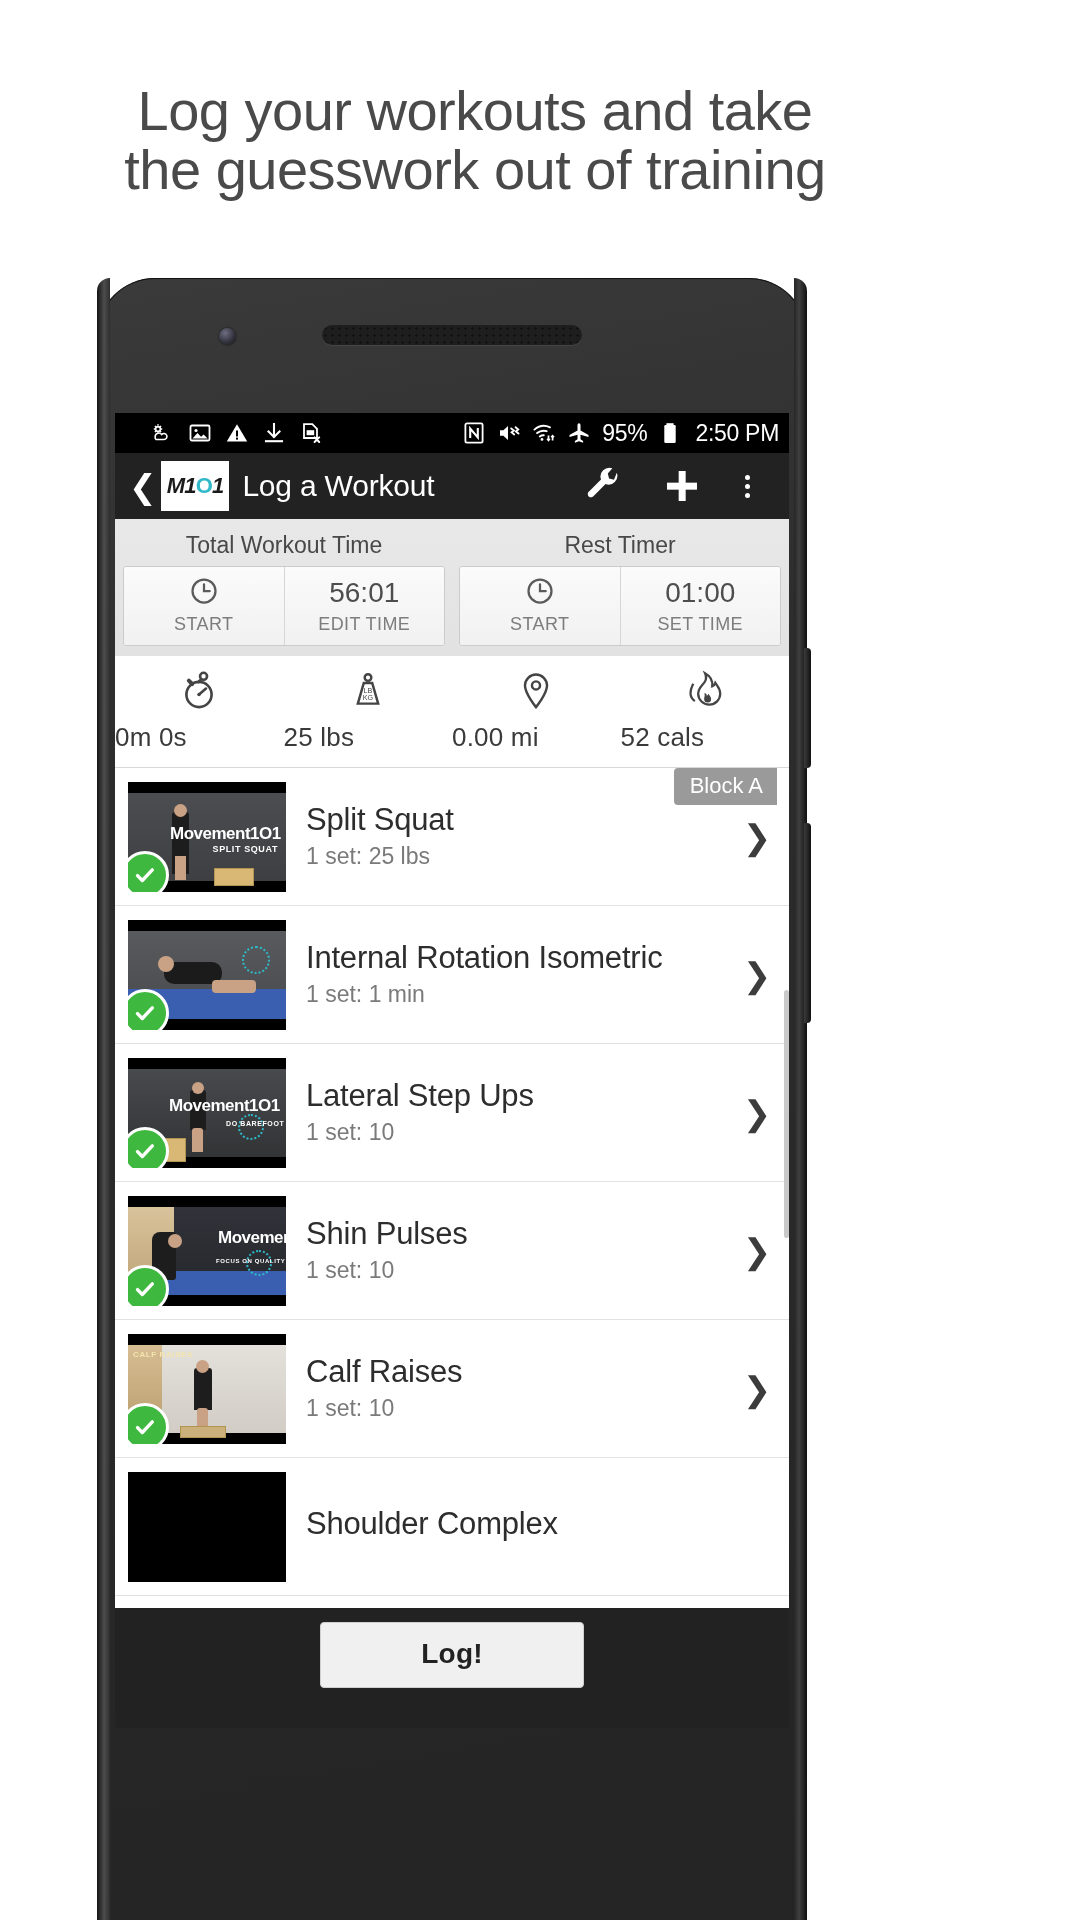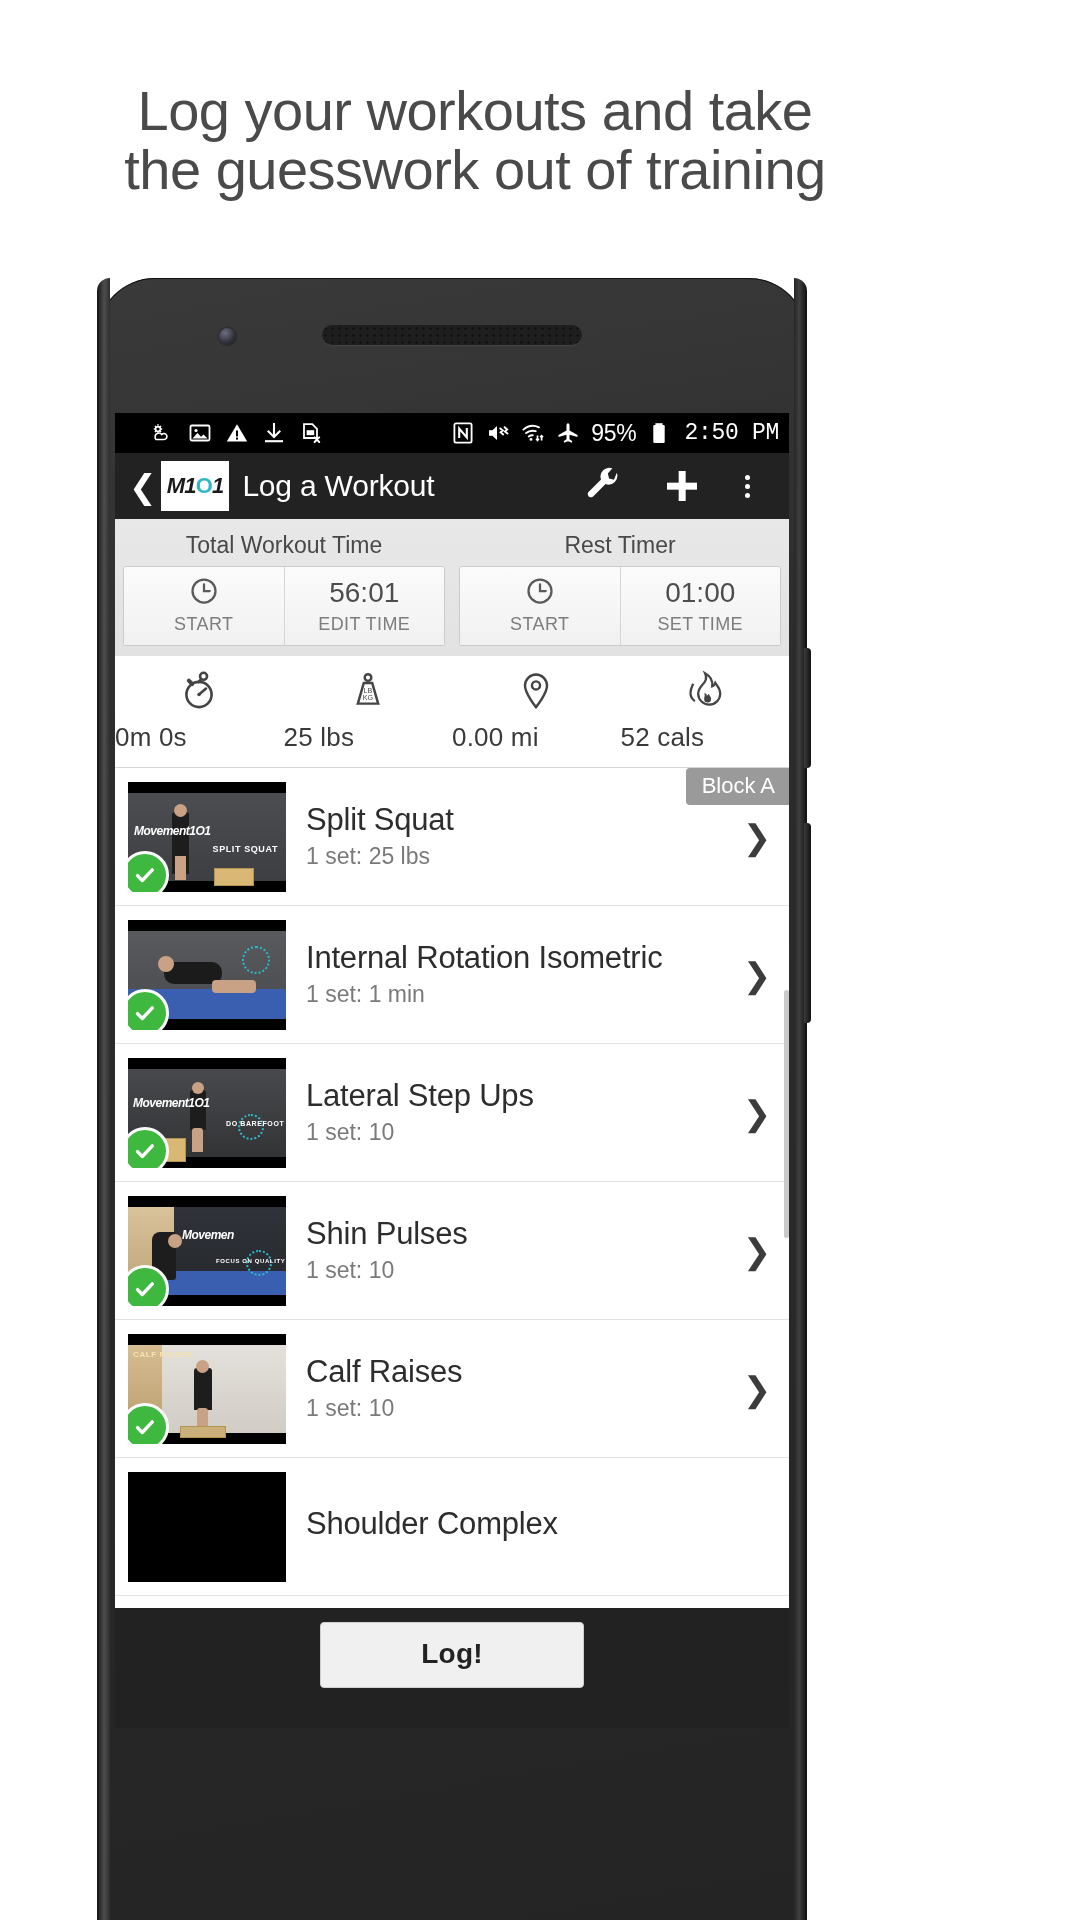--- a/index.html
+++ b/index.html
@@ -118,21 +118,21 @@
   }
   .sb-left { display: flex; align-items: center; gap: 13px; }
   .sb-right {
     margin-left: auto;
     display: flex;
     align-items: center;
     gap: 11px;
   }
   .sb-ico { width: 24px; height: 24px; display: block; }
   .sb-pct { font-size: 23px; letter-spacing: -0.3px; }
-  .sb-time { font-size: 23px; letter-spacing: -0.3px; padding-left: 2px; font-family: Liberation Mono, monospace; }
+  .sb-time { font-size: 23px; letter-spacing: -0.3px; padding-left: 2px; }
 
   
   .actionbar {
     height: 66px;
     background: #222222;
     display: flex;
     align-items: center;
     padding: 0 16px 0 8px;
     box-sizing: border-box;
   }
@@ -239,21 +239,21 @@
     font-size: 26px;
     color: #3a3a3a;
     margin-top: 8px;
     letter-spacing: 0.2px;
   }
 
   
   .list { position: relative; background: #fff; }
   .block-badge {
     position: absolute;
-    right: 0;
+    right: 12px;
     top: 0;
     background: #9a9a9a;
     color: #fff;
     font-size: 22px;
     padding: 5px 14px 6px 16px;
     border-radius: 4px 0 0 4px;
     z-index: 3;
     white-space: nowrap;
   }
   .row {
@@ -358,24 +358,24 @@
   
   .tb-bg { position: absolute; inset: 0; }
   .tb-bar-t, .tb-bar-b {
     position: absolute; left: 0; right: 0; height: 11px; background: #000;
   }
   .tb-bar-t { top: 0; } .tb-bar-b { bottom: 0; }
   .tb-wm {
     position: absolute;
     color: #fff;
     font-weight: bold;
-    font-style: italic;
-    font-size: 12px;
+    font-size: 17px;
     letter-spacing: -0.5px;
     white-space: nowrap;
+    margin-left: 36px;
   }
   .tb-sub {
     position: absolute;
     color: #fff;
     font-size: 9px;
     letter-spacing: 0.6px;
     font-weight: bold;
     white-space: nowrap;
   }
   .tb-person { position: absolute; background: #1d1d1d; border-radius: 3px 3px 0 0; }

